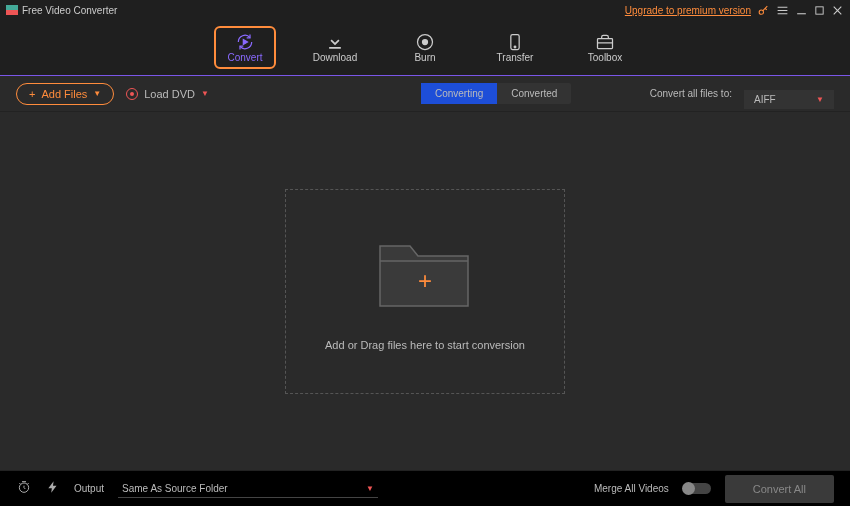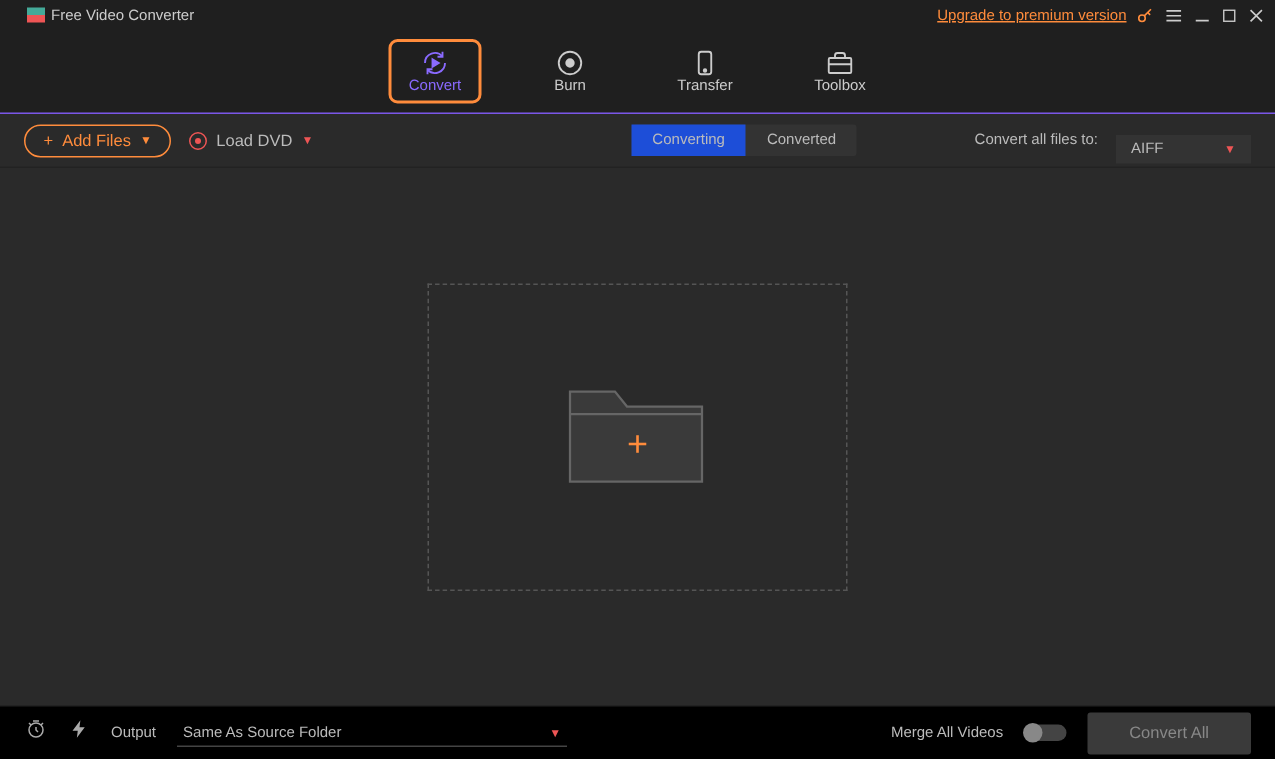--- a/index.html
+++ b/index.html
@@ -1,19 +1,19 @@
 <!DOCTYPE html>
 <html><head>
 <meta charset="utf-8">
 <style>
 * { margin: 0; padding: 0; box-sizing: border-box; font-family: Arial, sans-serif; }
 body { width: 850px; height: 506px; background: #2a2a2a; color: #bbb; overflow: hidden; }
 
 .titlebar { height: 20px; display: flex; align-items: center; justify-content: space-between; padding: 0 6px; background: #1f1f1f; }
-.titlebar-left { display: flex; align-items: center; gap: 4px; margin-left: 12px; }
+.titlebar-left { display: flex; align-items: center; gap: 4px; }
 .titlebar-logo { width: 12px; height: 10px; background: linear-gradient(to bottom, #4a9 50%, #e55 50%); }
 .titlebar-title { font-size: 10px; color: #ccc; }
 .titlebar-right { display: flex; align-items: center; gap: 6px; }
 .premium-link { color: #ff8c3c; font-size: 10px; text-decoration: underline; cursor: pointer; }
 .win-btn { color: #ccc; cursor: pointer; font-size: 13px; display: flex; align-items: center; }
 
 .header-nav { height: 55px; display: flex; justify-content: center; align-items: center; gap: 28px; background: #1f1f1f; }
 .nav-item { display: flex; flex-direction: column; align-items: center; gap: 0; cursor: pointer; width: 62px; padding: 4px 0; border: 2px solid transparent; border-radius: 6px; }
 .nav-item.highlight { border-color: #ff8c3c; }
 .nav-item.active .nav-label { color: #8a6aff; }
@@ -96,20 +96,26 @@
 <div class="header-nav">
   <div class="nav-item active highlight">
     <svg class="nav-icon" viewBox="0 0 24 24" fill="none" stroke="currentColor" stroke-width="1.5">
         <path d="M4 12a8 8 0 0 1 14-5.3M20 12a8 8 0 0 1-14 5.3"></path>
         <path d="M18 3v4h-4M6 21v-4h4"></path>
         <path d="M10 9l5 3-5 3z" fill="currentColor"></path>
       </svg>
     <span class="nav-label">Convert</span>
   </div>
   <div class="nav-item">
+    <svg class="nav-icon" viewBox="0 0 24 24" fill="currentColor">
+        <path d="M12 3v10l4-4 1.4 1.4L12 16 6.6 10.4 8 9l4 4V3h0zM5 18h14v2H5z"></path>
+      </svg>
+    <span class="nav-label">Download</span>
+  </div>
+  <div class="nav-item">
     <svg class="nav-icon" viewBox="0 0 24 24" fill="none" stroke="currentColor" stroke-width="1.5">
         <circle cx="12" cy="12" r="9"></circle>
         <circle cx="12" cy="12" r="3" fill="currentColor"></circle>
       </svg>
     <span class="nav-label">Burn</span>
   </div>
   <div class="nav-item">
     <svg class="nav-icon" viewBox="0 0 24 24" fill="none" stroke="currentColor" stroke-width="1.5">
         <rect x="7" y="3" width="10" height="18" rx="2"></rect>
         <circle cx="12" cy="18" r="1" fill="currentColor"></circle>
@@ -149,20 +155,21 @@
   </div>
 </div>
 
 <div class="workarea">
   <div class="dropzone">
     <svg class="folder-svg" viewBox="0 0 110 90" fill="none" stroke="#666" stroke-width="1.5">
       <path d="M10 15 h30 l8 10 h50 v50 h-88 z" fill="#3a3a3a"></path>
       <path d="M10 30 h88"></path>
       <text x="55" y="58" text-anchor="middle" font-size="24" fill="#ff8c3c" stroke="none">+</text>
     </svg>
+    <span class="drop-text">Add or Drag files here to start conversion</span>
   </div>
 </div>
 
 <div class="footer">
   <span class="footer-icon">
     <svg width="16" height="16" viewBox="0 0 24 24" fill="none" stroke="currentColor" stroke-width="1.5">
         <circle cx="12" cy="13" r="7"></circle>
         <path d="M12 10v3l2 2M9 4h6M5 6l2 2M19 6l-2 2"></path>
       </svg>
   </span>

